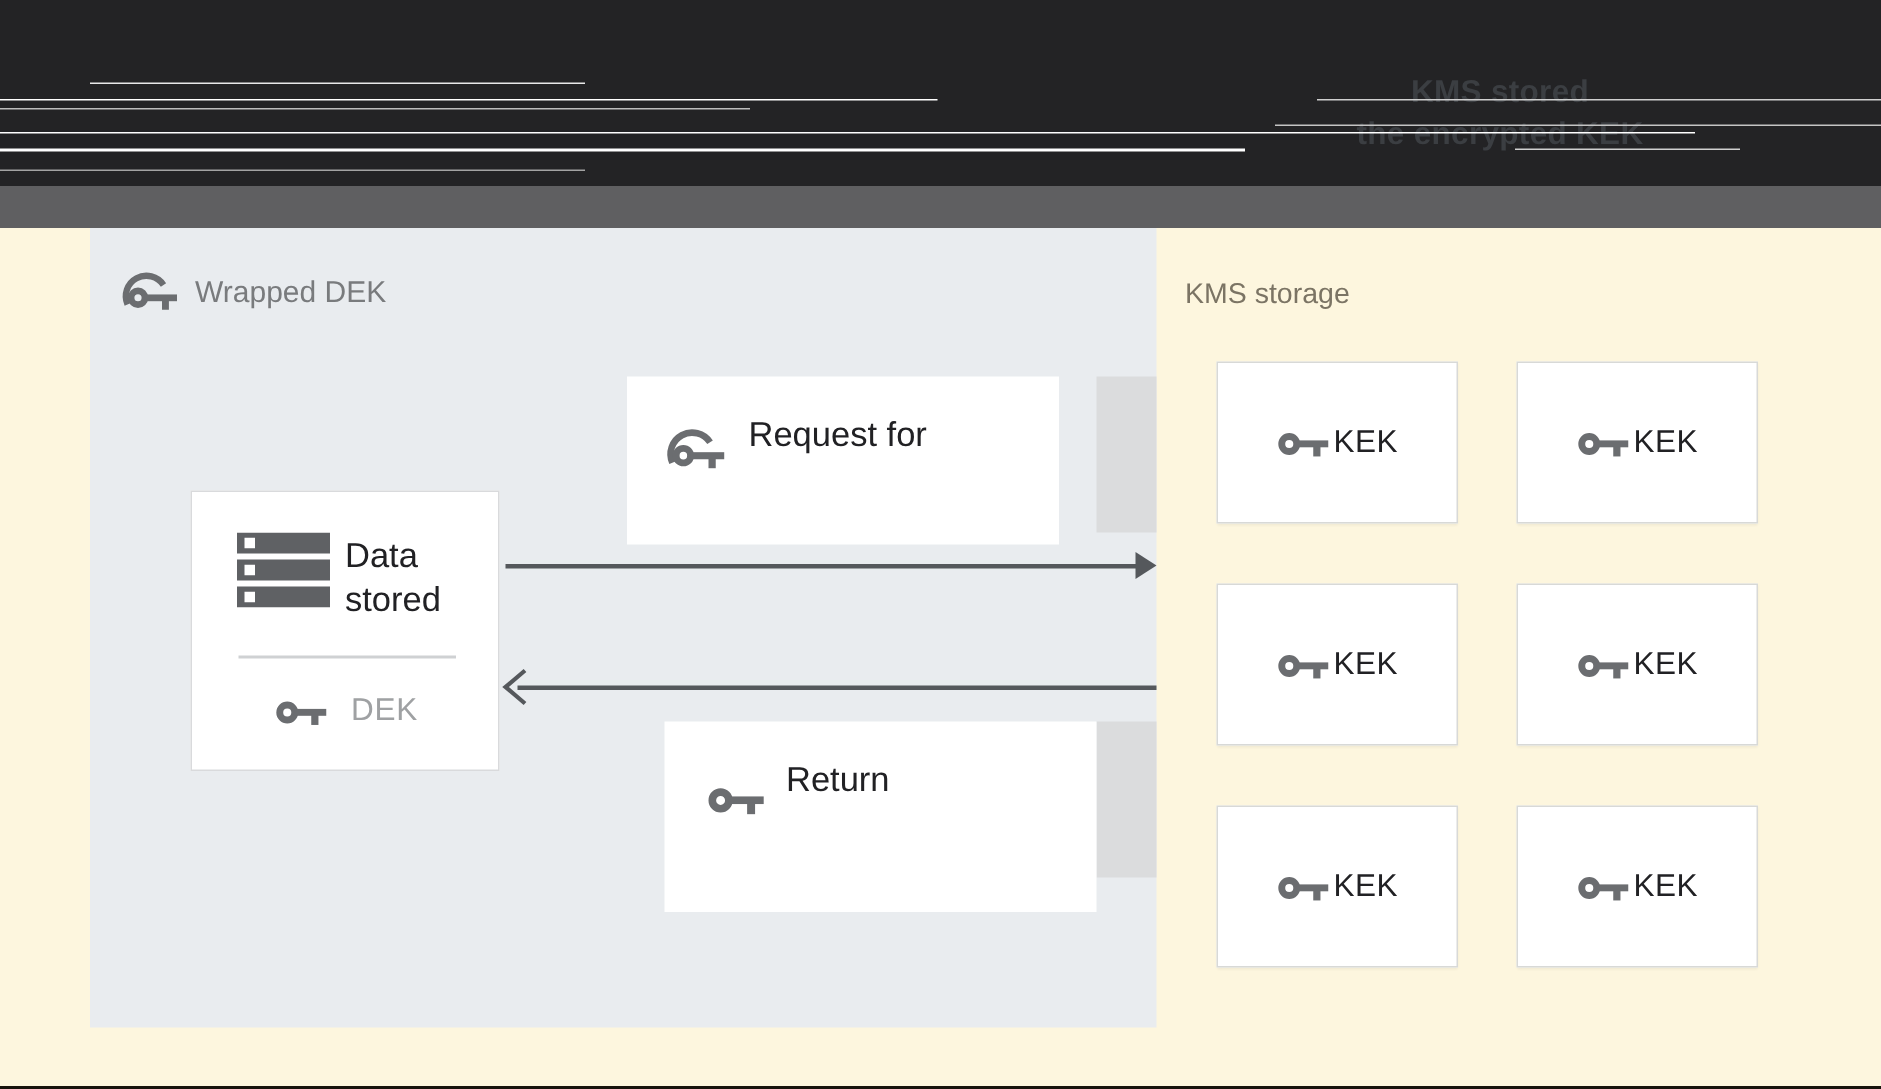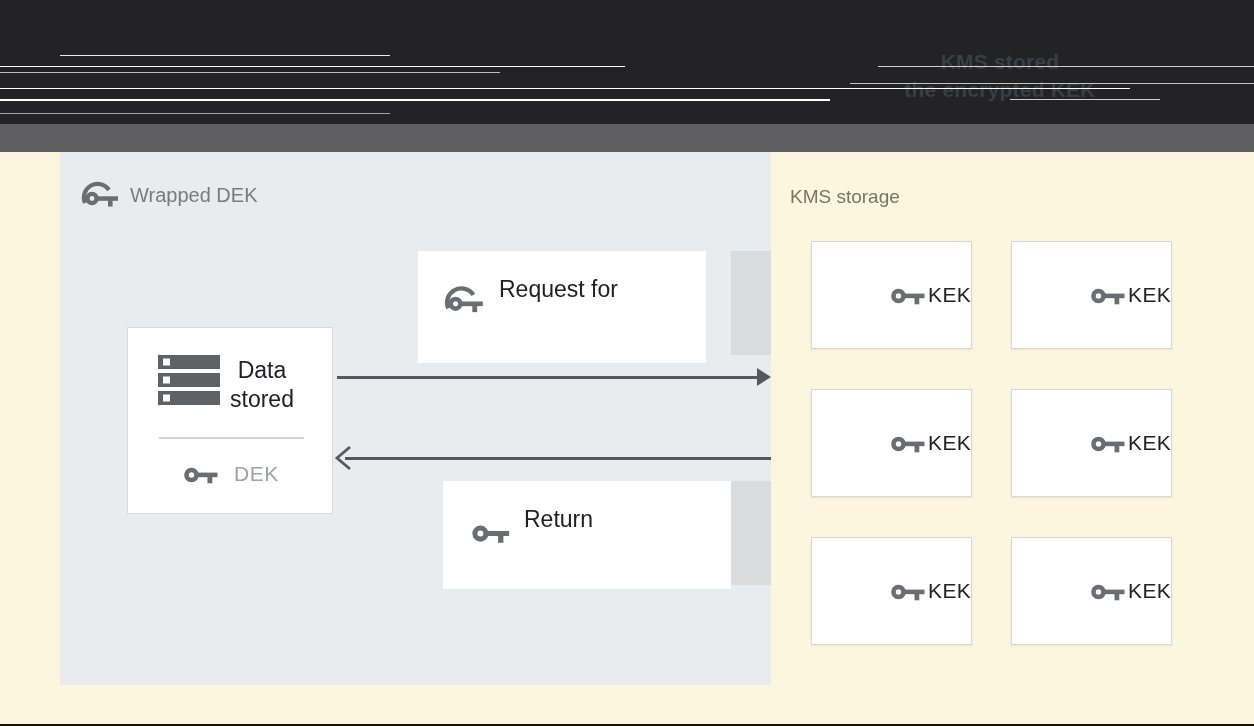--- a/index.html
+++ b/index.html
@@ -24,44 +24,44 @@
   .gl{position:absolute;height:1px;pointer-events:none;}
   .bottom-line{position:absolute;left:0;top:724px;width:1254px;height:2px;background:#17130b;}
   
   .panel-left{position:absolute;left:60px;top:152px;width:711px;height:533px;background:var(--panel-bg);}
   .panel-label{position:absolute;left:130px;top:184px;font-size:20px;color:var(--muted-label);}
   .kms-label{position:absolute;left:790px;top:186px;font-size:19px;color:var(--kms-label);}
   
   .wbox{position:absolute;background:var(--box-bg);}
   .data-chunk-box{left:127px;top:327px;width:206px;height:187px;border:1px solid #d9dadc;box-sizing:border-box;}
   .request-box{left:418px;top:251px;width:288px;height:112px;}
-  .return-box{left:443px;top:481px;width:288px;height:108px;}
+  .return-box{left:443px;top:481px;width:288px;height:127px;}
   .gray-tab{position:absolute;width:40px;height:104px;background:var(--gray-tab);}
   .tab-request{left:731px;top:251px;}
   .tab-return{left:731px;top:481px;}
   .box-text{position:absolute;font-size:23px;line-height:29px;color:var(--text-dark);}
   .request-box .box-text,.return-box .box-text{left:81px;top:24px;}
   .box-icon{position:absolute;color:var(--icon-gray);}
   
   .dc-icon{left:30px;top:27px;}
-  .dc-text{left:102px;top:28px;text-align:center;}
+  .dc-text{left:102px;top:28px;}
   .dc-divider{position:absolute;left:31px;top:109px;width:145px;height:2px;background:#cfd1d3;}
   .dek-row{position:absolute;left:55px;top:134px;display:flex;align-items:center;gap:13px;color:var(--icon-gray);}
   .dek-label{font-size:21px;color:var(--dek-text);letter-spacing:.5px;}
   
   .arrow-line{position:absolute;background:var(--arrow);}
   .arrow-right-line{left:337px;top:376px;width:422px;height:3px;}
   .arrow-right-head{position:absolute;left:757px;top:368px;width:0;height:0;
     border-left:14px solid var(--arrow);border-top:9.5px solid transparent;border-bottom:9.5px solid transparent;}
   .arrow-left-line{left:345px;top:457px;width:426px;height:3px;}
   .arrow-left-head{position:absolute;left:334px;top:444px;color:var(--arrow);}
   
   .kek-box{position:absolute;width:161px;height:108px;background:var(--box-bg);
     border:1px solid var(--box-border);box-sizing:border-box;box-shadow:0 1px 2px rgba(0,0,0,.07);
-    display:flex;align-items:center;justify-content:flex-end;color:var(--icon-gray);}
+    display:flex;align-items:center;justify-content:center;color:var(--icon-gray);}
   .kek-label{font-size:21px;color:var(--text-dark);letter-spacing:.3px;}
   .c1{left:811px;} .c2{left:1011px;}
   .r1{top:241px;} .r2{top:389px;} .r3{top:537px;}
   svg{display:block;}
 </style>
 </head>
 <body>
 
 <div id="stage">
 

